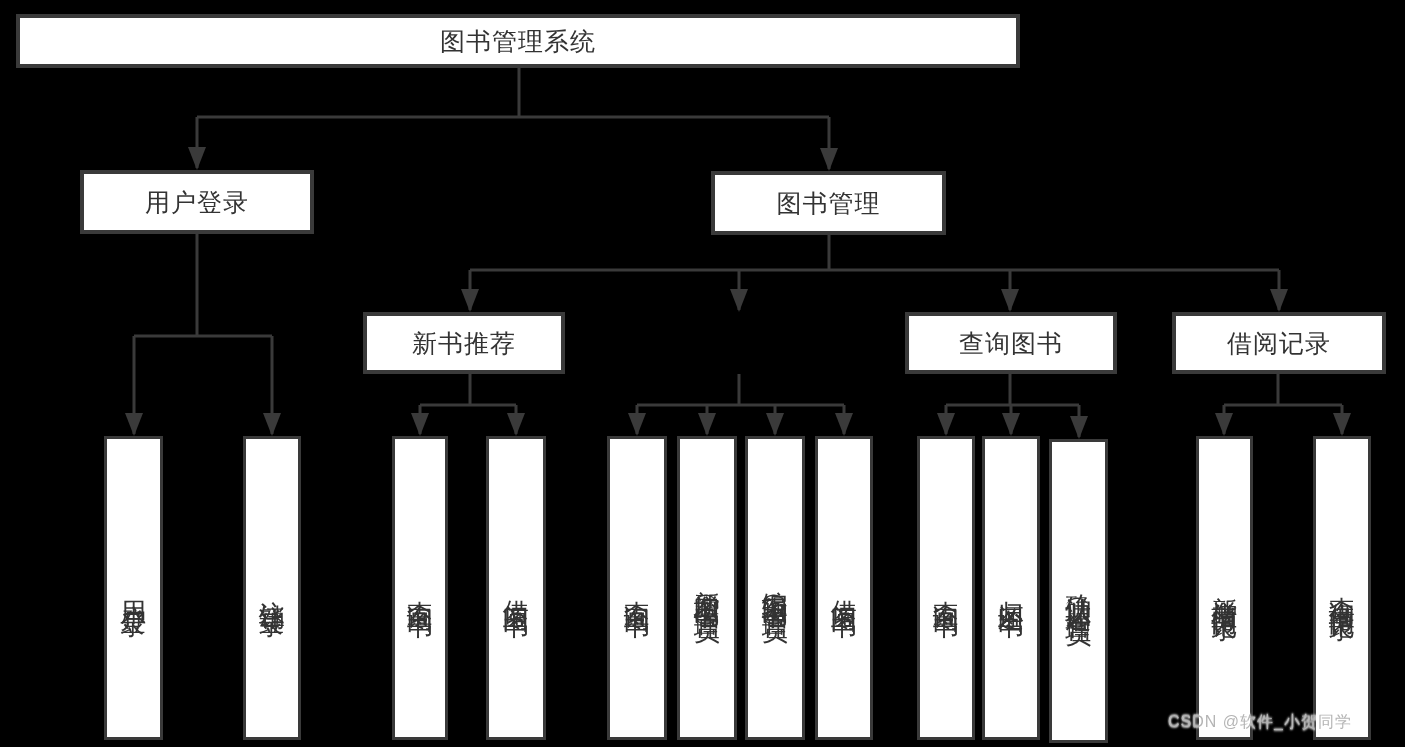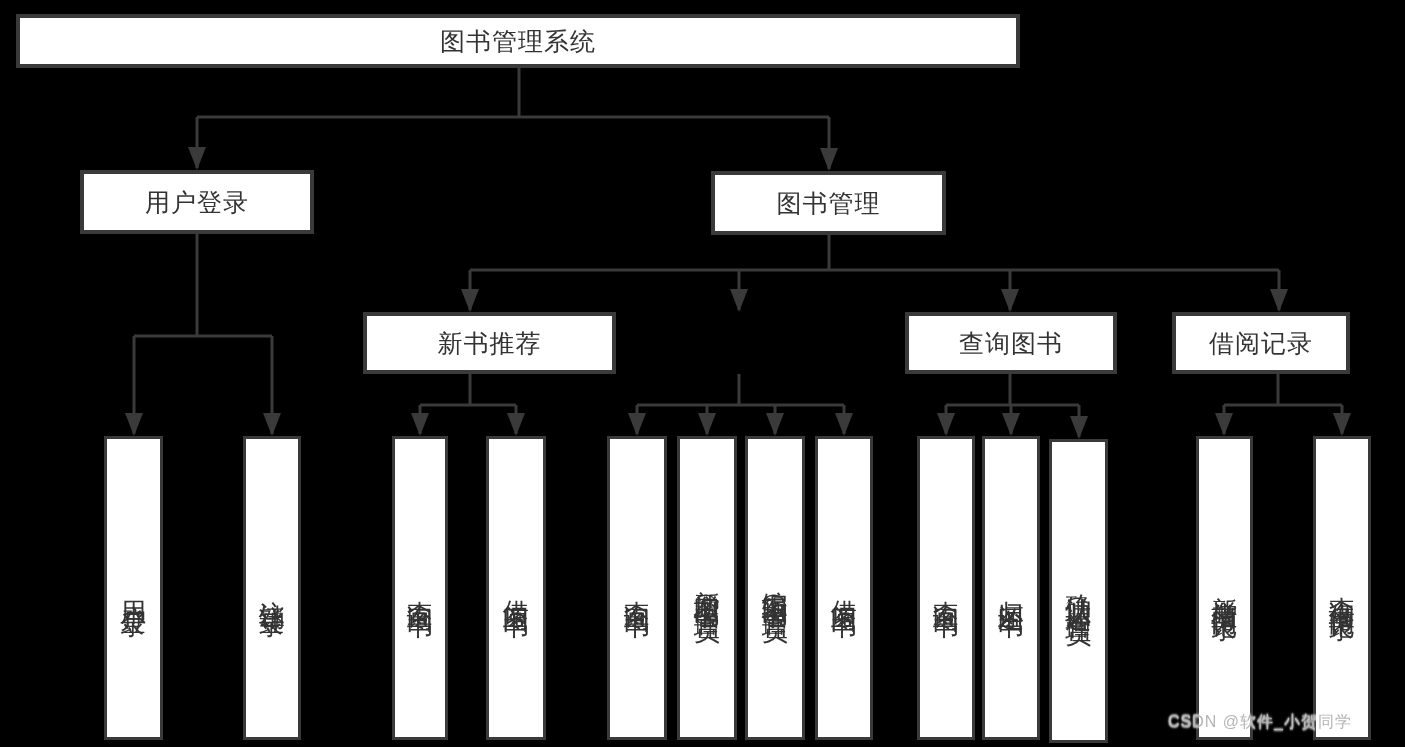--- a/index.html
+++ b/index.html
@@ -76,27 +76,27 @@
     <span>图书管理系统</span>
   </div>
 
   <div class="box h" style="left:80px;top:170px;width:234px;height:64px">
     <span>用户登录</span>
   </div>
   <div class="box h" style="left:711px;top:171px;width:235px;height:64px">
     <span>图书管理</span>
   </div>
 
-  <div class="box h" style="left:363px;top:312px;width:253px;height:62px">
+  <div class="box h" style="left:363px;top:312px;width:202px;height:62px">
     <span>新书推荐</span>
   </div>
   <div class="box h" style="left:905px;top:312px;width:212px;height:62px">
     <span>查询图书</span>
   </div>
-  <div class="box h" style="left:1172px;top:312px;width:178px;height:62px">
+  <div class="box h" style="left:1172px;top:312px;width:214px;height:62px">
     <span>借阅记录</span>
   </div>
 
   <div class="box v" style="left:104px;top:436px;width:59px;height:304px">
     <span class="vtext">用户登录</span>
   </div>
   <div class="box v" style="left:243px;top:436px;width:58px;height:304px">
     <span class="vtext">注销登录</span>
   </div>
 

